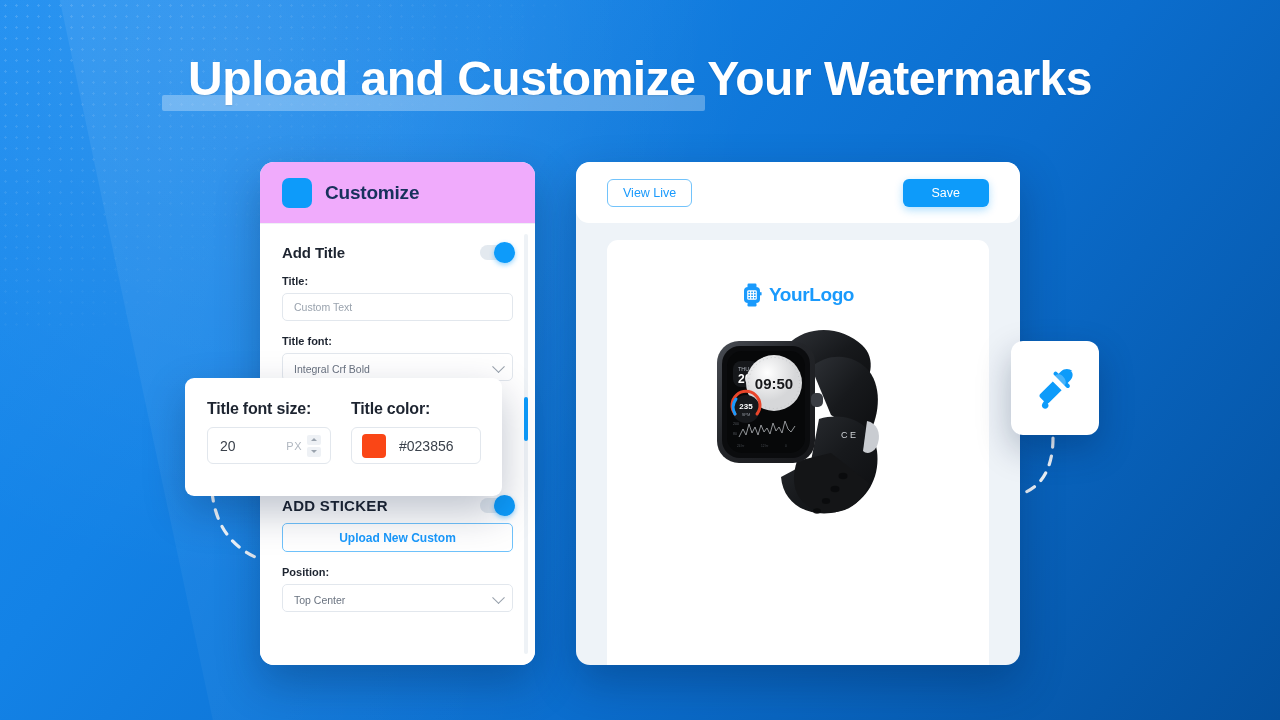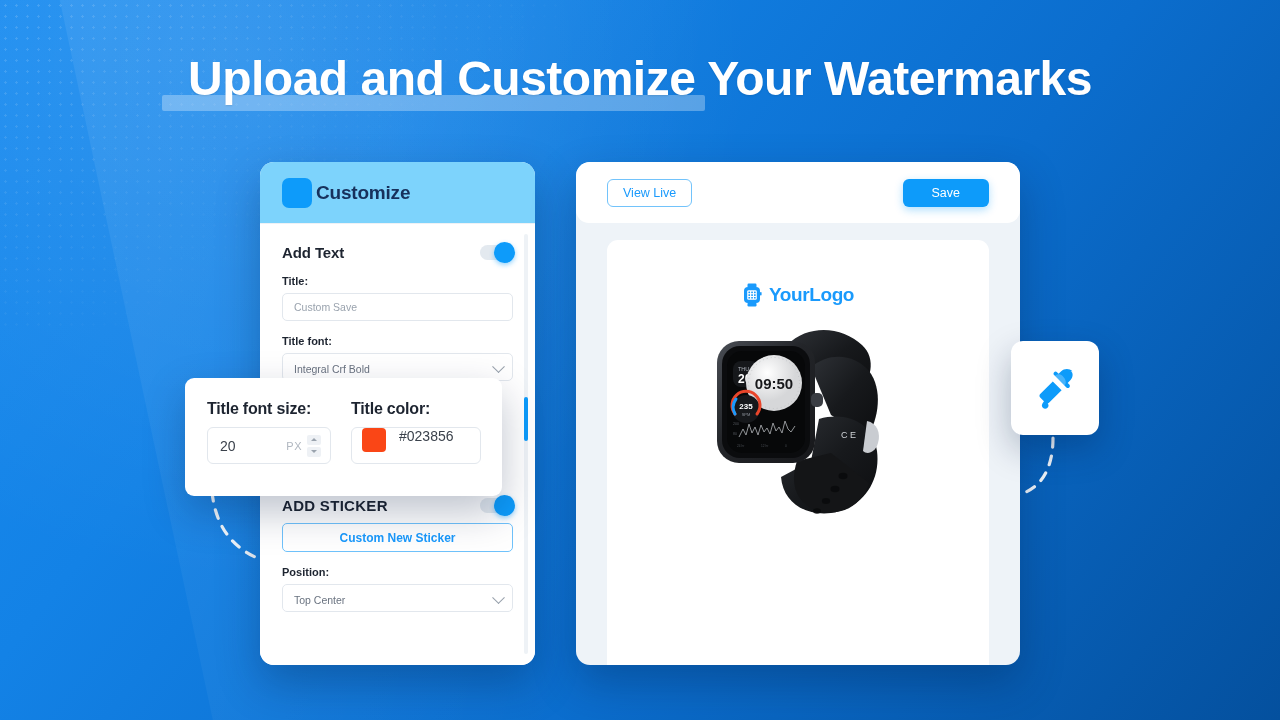--- a/index.html
+++ b/index.html
@@ -40,22 +40,22 @@
   }
 
   
   .left-panel {
     position:absolute; left:260px; top:162px; width:275px; height:503px;
     background:#ffffff; border-radius:14px;
     box-shadow:0 18px 44px rgba(0,25,62,0.30);
     overflow:hidden;
   }
   .lp-header {
-    height:62px; display:flex; align-items:center; gap:4px; padding:0 22px;
-    border-bottom:1px solid #eef1f5; background:#7dd3fc;
+    height:62px; display:flex; align-items:center; gap:13px; padding:0 22px;
+    border-bottom:1px solid #eef1f5; background:#f0abfc;
   }
   .lp-icon { width:30px; height:30px; border-radius:7px; background:#0d9bfa; flex:none; }
   .lp-title { font-size:19px; font-weight:bold; color:#17315c; letter-spacing:-0.2px; }
 
   .lp-body { position:relative; height:441px; background:#fff; padding:0 22px; }
   .lp-scrollbar-track {
     position:absolute; right:7px; top:10px; width:4px; height:420px;
     background:#eef2f6; border-radius:3px;
   }
   .lp-scrollbar-thumb {
@@ -112,21 +112,21 @@
   .stepper span {
     width:14px; height:10px; background:#eef1f5; border-radius:2px;
     display:flex; align-items:center; justify-content:center;
   }
   .st-ar { width:0; height:0; border-left:3px solid transparent; border-right:3px solid transparent; }
   .st-up { border-bottom:3.5px solid #9aa3ae; }
   .st-dn { border-top:3.5px solid #9aa3ae; }
 
   .color-box {
     width:130px; height:37px; border:1px solid #e2e7ed; border-radius:6px; background:#fff;
-    display:flex; align-items:flex-start; padding:0 10px; gap:13px;
+    display:flex; align-items:center; padding:0 10px; gap:13px;
   }
   .swatch { width:24px; height:24px; border-radius:4px; flex:none; }
   .hex { font-size:14px; color:#3b424c; }
 
   
   .right-panel {
     position:absolute; left:576px; top:162px; width:444px; height:503px;
     background:#eef3f8; border-radius:14px;
     box-shadow:0 18px 44px rgba(0,25,62,0.30);
     overflow:hidden;
@@ -184,48 +184,48 @@
   <div class="lp-header">
     <div class="lp-icon"></div>
     <div class="lp-title">Customize</div>
   </div>
 
   <div class="lp-body">
     <div class="lp-scrollbar-track"></div>
     <div class="lp-scrollbar-thumb"></div>
 
     <div class="row-toggle">
-      <div class="row-label">Add Text</div>
+      <div class="row-label">Add Title</div>
       <div class="toggle">
         <div class="knob"></div>
       </div>
     </div>
 
     <div class="field-label">Title:</div>
     <div class="input-box">
-      <span>Custom Save</span>
+      <span>Custom Text</span>
     </div>
 
     <div class="field-label">Title font:</div>
     <div class="select-box">
       <span>Integral Crf Bold</span>
       <span class="chev"></span>
     </div>
 
     <div style="height:112px"></div>
 
     <div class="row-toggle" style="padding-top:4px">
       <div class="row-label caps">ADD STICKER</div>
       <div class="toggle">
         <div class="knob"></div>
       </div>
     </div>
 
     <div class="outline-btn">
-      <span>Custom New Sticker</span>
+      <span>Upload New Custom</span>
     </div>
 
     <div class="field-label">Position:</div>
     <div class="select-box">
       <span>Top Center</span>
       <span class="chev"></span>
     </div>
   </div>
 </div>
 

